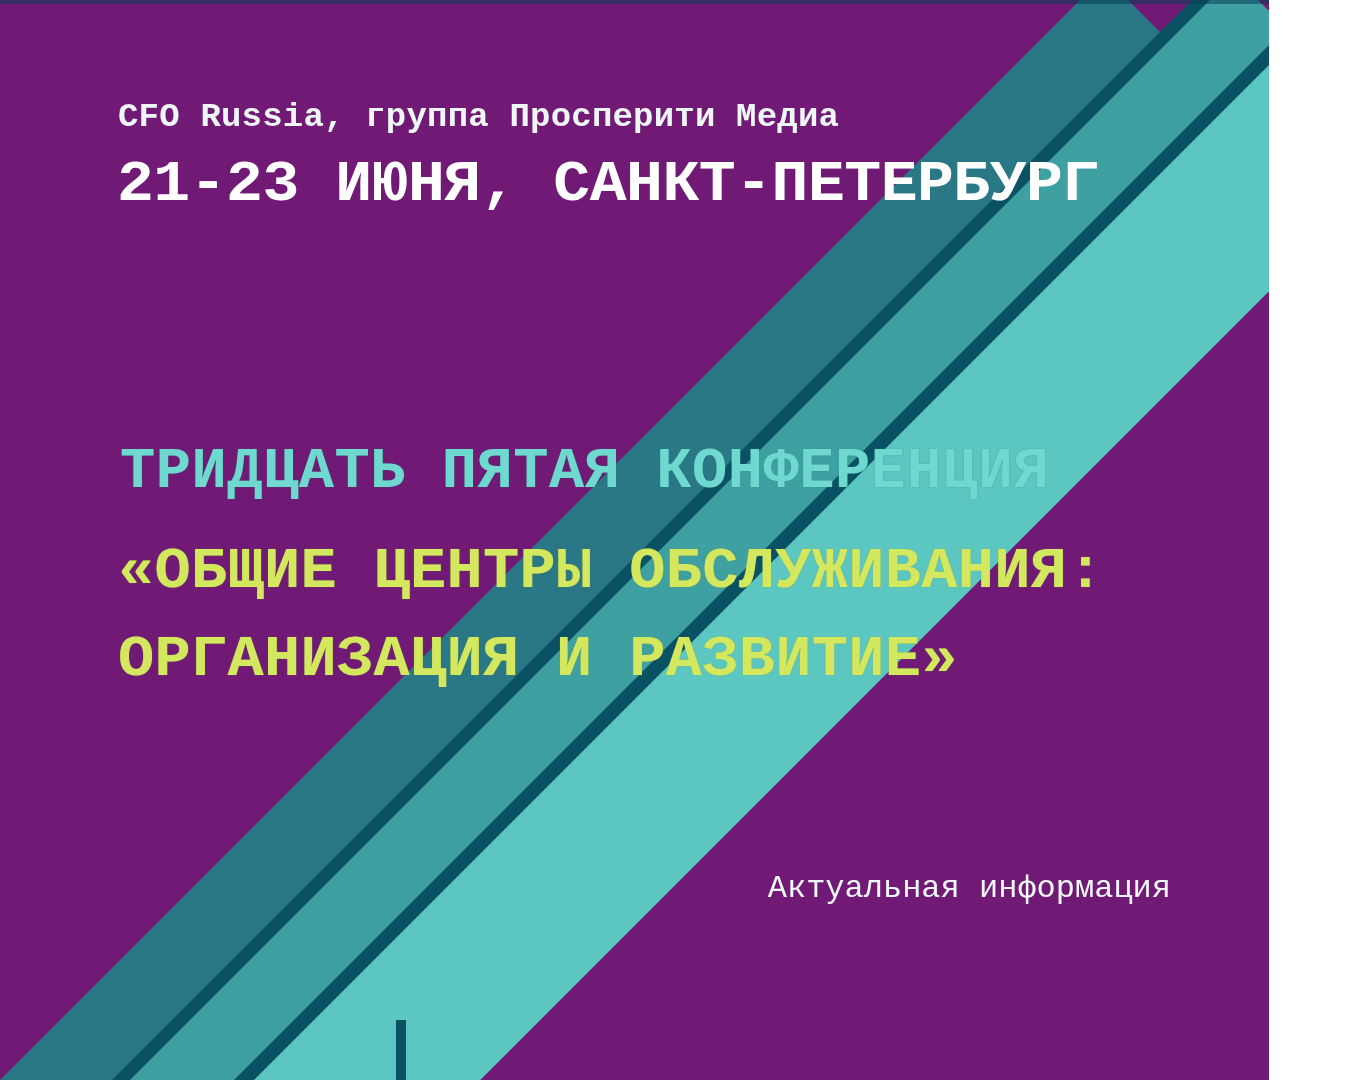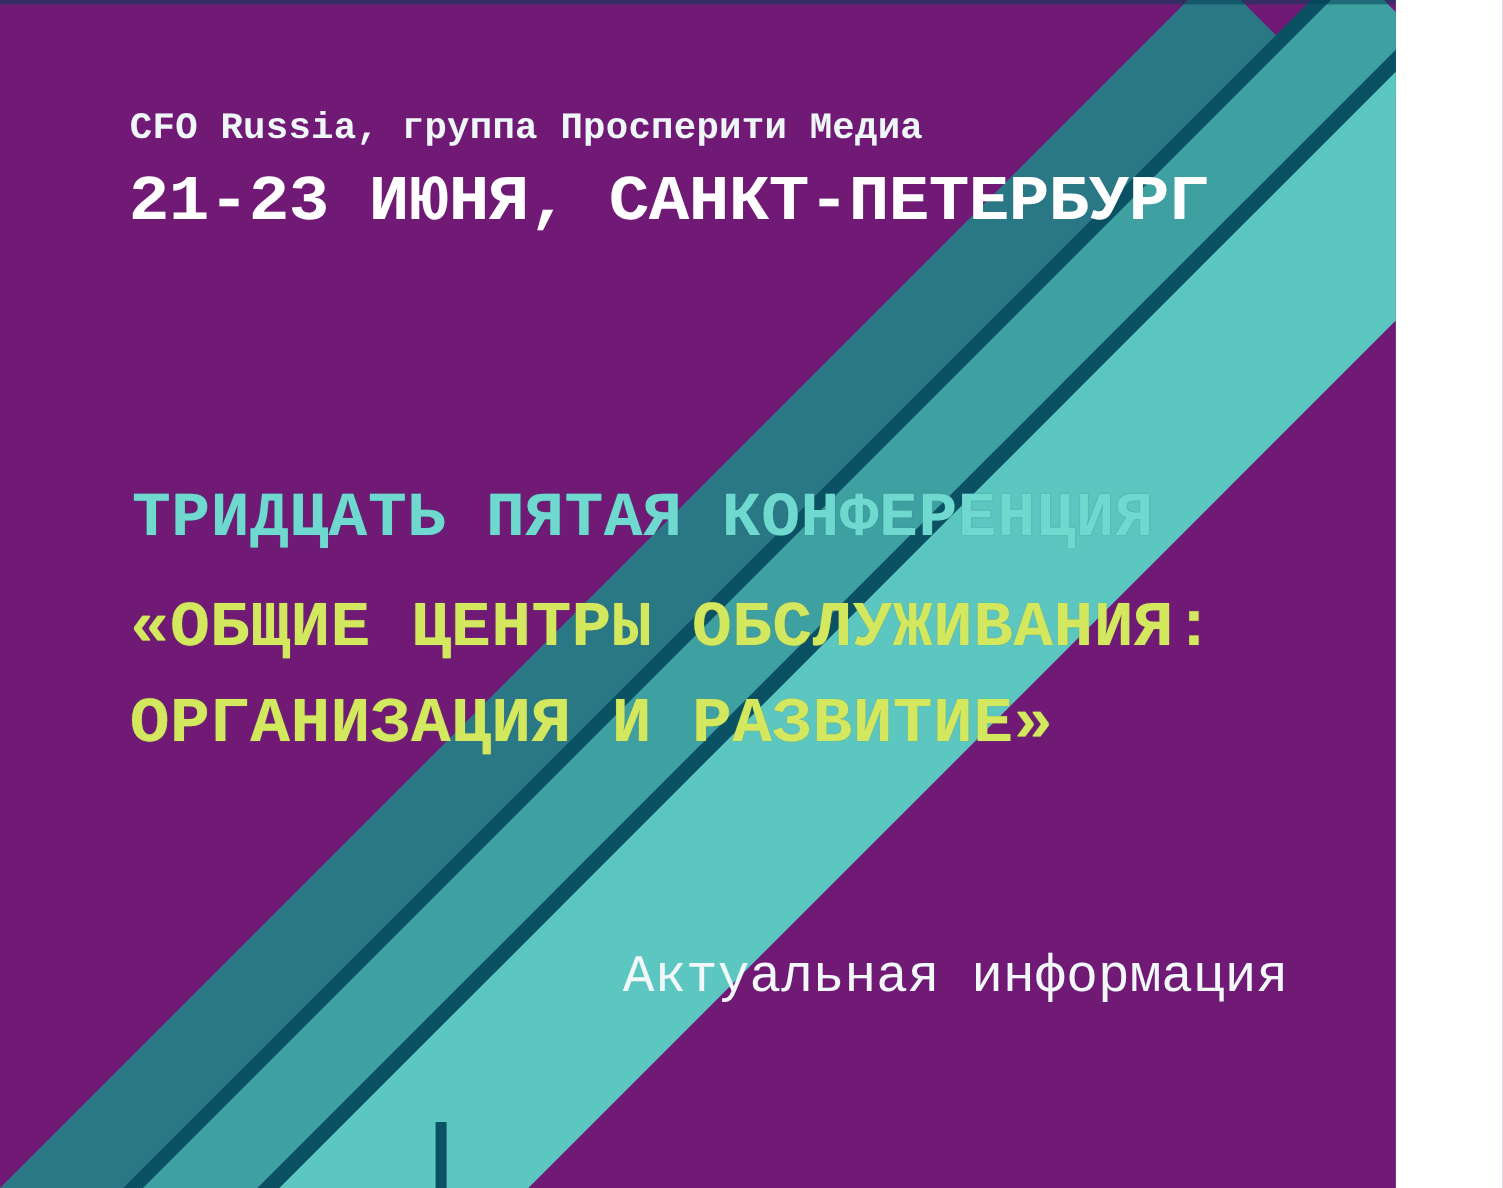--- a/index.html
+++ b/index.html
@@ -125,21 +125,21 @@
   }
   .conf-title .tl {
     display: block;
   }
 
   .footnote {
     position: absolute;
     right: 98px;
     top: 858px;
     color: #f2f8fa;
-    font-size: 48px;
+    font-size: 32px;
     font-weight: 400;
     line-height: 62px;
     text-align: right;
     white-space: nowrap;
   }
   .footnote .fl { display: block; }
 </style>
 </head>
 <body>
 

